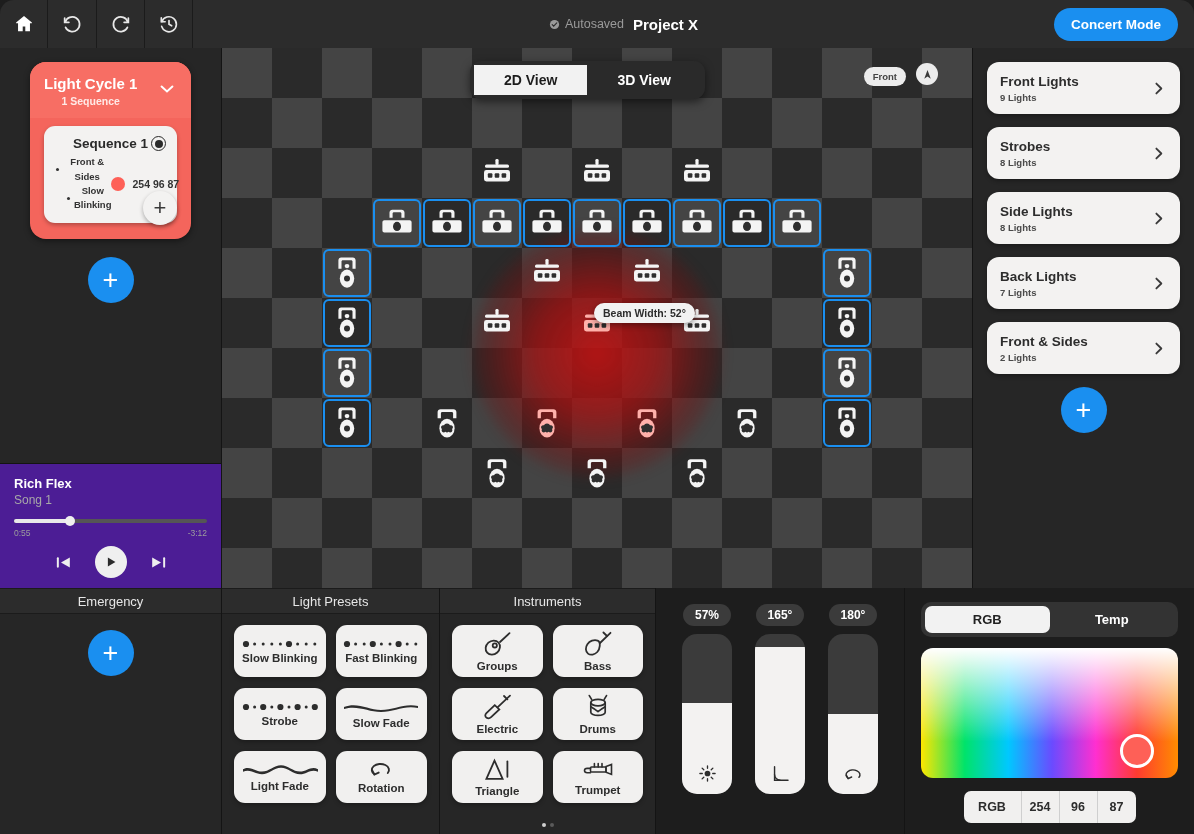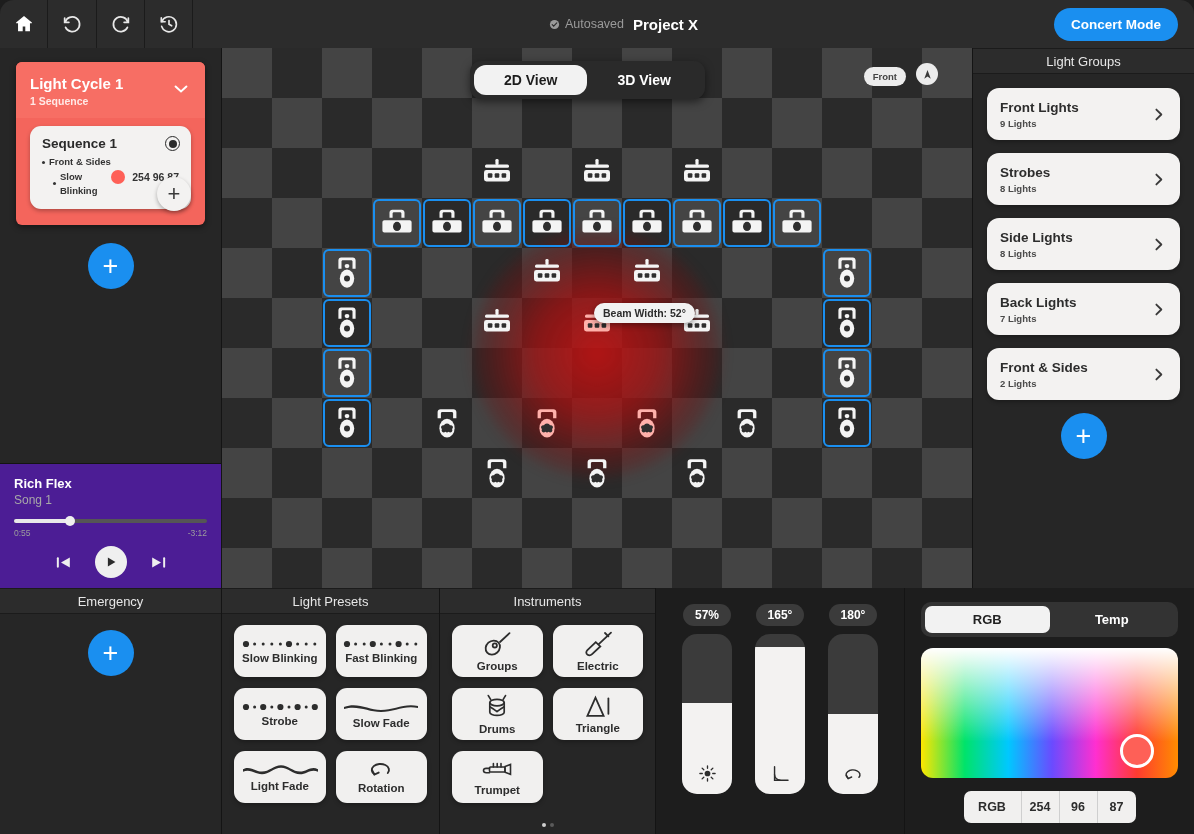--- a/index.html
+++ b/index.html
@@ -44,22 +44,23 @@
   }
 
   
   .left{
     position:absolute; left:0; top:48px; width:222px; height:540px;
     background:#262626; border-right:1px solid #141414;
     display:flex; flex-direction:column;
   }
   .left-body{ flex:1; position:relative; overflow:hidden; padding-top:14px; }
   .cycle-card{
-    margin:0 16px; background:#f4655c; border-radius:6px; overflow:hidden;
+    margin:0 30px; background:#f4655c; border-radius:16px; overflow:hidden;
     box-shadow:0 2px 6px rgba(0,0,0,.45);
+    text-align:center;
   }
   .cycle-head{ padding:13px 14px 11px; display:flex; align-items:flex-start; justify-content:space-between;
      background:#f76e64; }
   .cycle-title{ font-size:15px; font-weight:bold; color:#fff; line-height:1.15; }
   .cycle-sub{ font-size:10.5px; font-weight:bold; color:#ffe9e6; margin-top:3px; }
   .chev-d{ width:20px; height:20px; flex:none; margin-top:4px; }
   .cycle-body{ padding:8px 14px 16px; position:relative; min-height:96px; }
   .seq-card{
     background:#f3f2f1; border-radius:11px; padding:10px 12px 11px;
     box-shadow:0 2px 4px rgba(0,0,0,.28); position:relative;
@@ -120,21 +121,21 @@
     background:radial-gradient(circle, rgba(196,18,18,.88) 0%, rgba(170,16,16,.72) 34%, rgba(120,12,12,.35) 62%, rgba(90,10,10,0) 78%);
     filter:blur(6px); pointer-events:none;
   }
   .fx{ position:absolute; width:50px; height:50px; display:flex; align-items:center; justify-content:center; }
   .fx-sel{ outline:2px solid #1a8ff0; outline-offset:-3px; border-radius:7px; }
   .viewtoggle{
     position:absolute; left:248px; top:13px; background:#2a2a2a; border-radius:11px;
     display:flex; padding:4px; box-shadow:0 3px 9px rgba(0,0,0,.5); z-index:6;
   }
   .vt{
-    padding:7px 30px; font-size:14px; font-weight:bold; border-radius:12px; color:#fff;
+    padding:7px 30px; font-size:14px; font-weight:bold; border-radius:0; color:#fff;
     white-space:nowrap;
   }
   .vt.active{ background:#f2f2f2; color:#1d1d1d; }
   .frontpill{
     position:absolute; right:66px; top:19px; background:#ececec; color:#444;
     font-size:9.5px; font-weight:bold; padding:4px 9px; border-radius:10px; z-index:6;
   }
   .compass{
     position:absolute; right:34px; top:15px; width:22px; height:22px; border-radius:50%;
     background:#ececec; display:flex; align-items:center; justify-content:center; z-index:6;
@@ -791,21 +792,20 @@
     <div class="compass">
       <span>
         <svg width="13" height="13" viewBox="0 0 24 24" fill="#3a3a3a">
             <path d="M12 3.5 18 20l-6-4.2L6 20z"></path>
           </svg>
       </span>
     </div>
   </div>
 
   <div class="right">
-    <div class="panel-hdr">Light Groups</div>
     <div class="right-body" id="groups">
         <div class="grp">
           <div>
             <div class="grp-name">Front Lights</div>
             <div class="grp-cnt">9 Lights</div>
           </div>
           <span>
             <svg width="17" height="17" viewBox="0 0 24 24" fill="none" stroke="#3a3a3a" stroke-width="2.6" stroke-linecap="round" stroke-linejoin="round">
               <path d="M9 5l7 7-7 7"></path>
             </svg>
@@ -951,20 +951,30 @@
               <path d="M27.5 2.2 18 11"></path>
               <ellipse cx="10.8" cy="16.6" rx="7.6" ry="6.6" transform="rotate(-42 10.8 16.6)"></ellipse>
               <circle cx="12.8" cy="14.4" r="2.1"></circle>
             </svg>
           </span>
           <span class="tile-lbl">Groups</span>
         </div>
         <div class="tile">
           <span>
             <svg width="30" height="26" viewBox="0 0 30 26" fill="none" stroke="#2d2d2d" stroke-width="1.8" stroke-linecap="round">
+              <path d="M27.5 1.8 17 12"></path>
+              <path d="M24 5 20.4 1.5"></path>
+              <path d="M14.6 9.6c-3.6-1.4-8 .5-10.2 3.6s-2 7.4.6 9.4 6.8 1 9.3-1.6 4-9.9.3-11.4z"></path>
+            </svg>
+          </span>
+          <span class="tile-lbl">Bass</span>
+        </div>
+        <div class="tile">
+          <span>
+            <svg width="30" height="26" viewBox="0 0 30 26" fill="none" stroke="#2d2d2d" stroke-width="1.8" stroke-linecap="round">
               <path d="M28 1.6 15.5 13.4"></path>
               <path d="M25.4 5.4 22 2"></path>
               <path d="M12.8 11.2 4.4 19.2c-1.6 1.6-1.4 3.6.2 4.6 1.4.9 3.2.6 4.5-.6l8.2-7.8z"></path>
             </svg>
           </span>
           <span class="tile-lbl">Electric</span>
         </div>
         <div class="tile">
           <span>
             <svg width="26" height="26" viewBox="0 0 26 26" fill="none" stroke="#2d2d2d" stroke-width="1.7" stroke-linecap="round">

